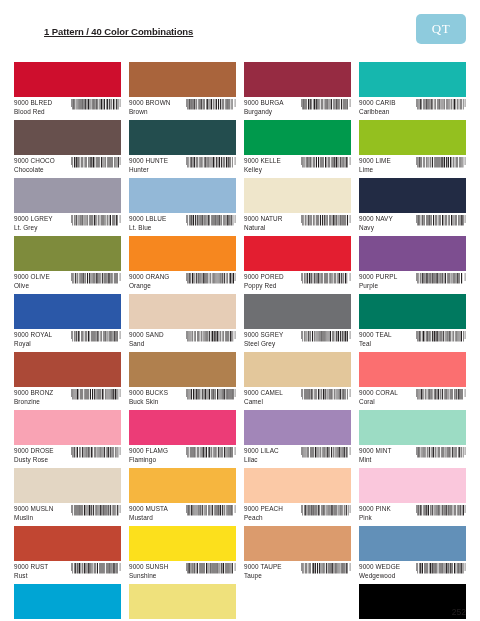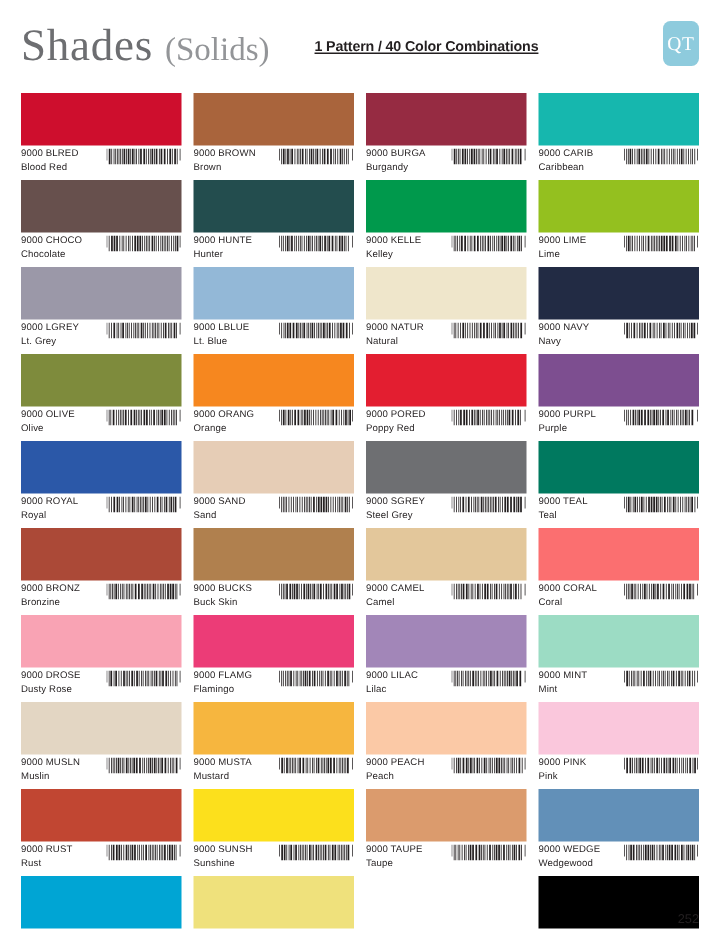--- a/index.html
+++ b/index.html
@@ -50,21 +50,21 @@
     color: #231f20;
     margin-left: 30px;
     letter-spacing: -0.1px;
     white-space: nowrap;
     text-decoration: underline;
   }
   .logo {
     position: absolute;
     right: 14px;
     top: 14px;
-    width: 24px;
+    width: 50px;
     height: 30px;
     border-radius: 5px;
     background: #8ecbdd;
     color: #ffffff;
     font-size: 13px;
     font-family: "Liberation Serif", serif;
     display: flex;
     align-items: center;
     justify-content: center;
     letter-spacing: 0.5px;
@@ -124,24 +124,20 @@
     right: 14px;
     bottom: 4px;
     font-size: 8.5px;
     color: #231f20;
   }
 </style>
 </head>
 <body>
 
 <div class="header">
-  <div class="title-wrap">
-    <span class="title-main">Shades</span>
-    <span class="title-sub">(Solids)</span>
-  </div>
   <div class="subtitle">1 Pattern / 40 Color Combinations</div>
   <div class="logo">QT</div>
 </div>
 
 <div class="grid" id="swatch-grid">
     <div class="cell">
       <div class="chip" style="background: rgb(206, 14, 45);"></div>
       <div class="meta">
         <div class="labels">
           <div class="code">9000 BLRED</div>

